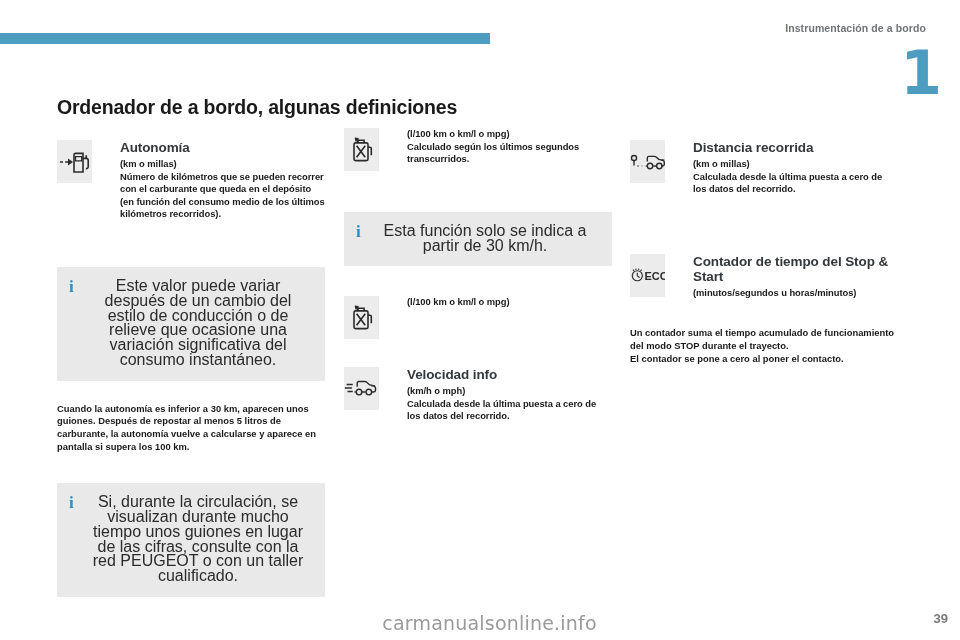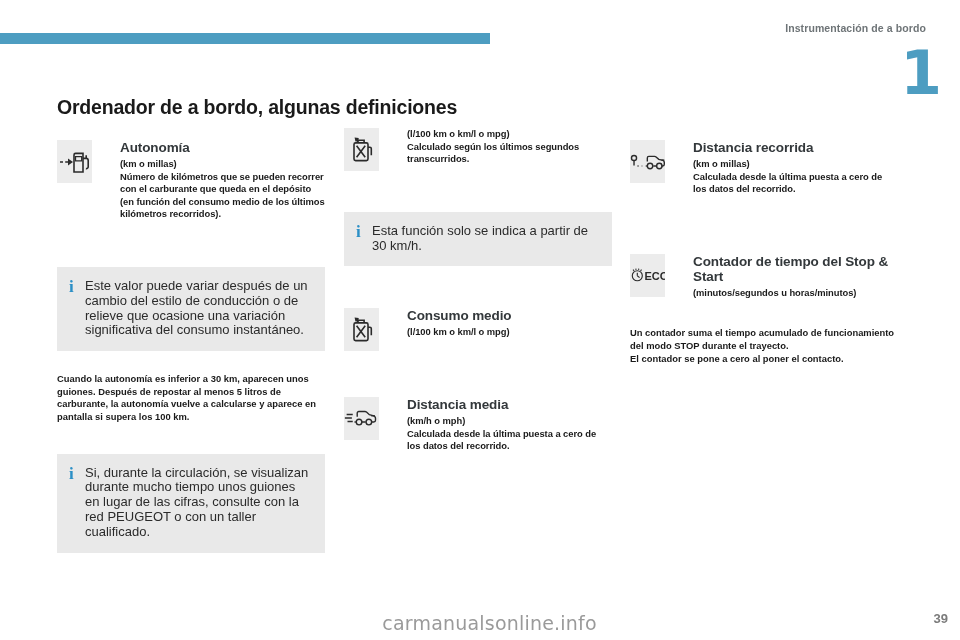--- a/index.html
+++ b/index.html
@@ -125,24 +125,25 @@
     color: #2b8fc6;
     font-size: 17px;
     font-weight: bold;
     line-height: 13px;
     width: 16px;
     flex: 0 0 16px;
     font-family: "Liberation Serif", serif;
     padding-top: 1px;
   }
   .info-text {
-    font-size: 13px;
+    font-size: 16px;
     line-height: 14.8px;
     color: #2b2b2b;
     font-weight: normal;
+    text-align: center;
   }
 
   
   .para {
     font-size: 9.4px;
     font-weight: bold;
     color: #1a1a1a;
     line-height: 12.6px;
   }
 
@@ -261,41 +262,40 @@
           <g fill="none" stroke="#2b2b2b" stroke-width="1.6">
             <path d="M7 9.5c0-.9.7-1.6 1.6-1.6h10.8c.9 0 1.6.7 1.6 1.6V24c0 .9-.7 1.6-1.6 1.6H8.6C7.7 25.6 7 24.9 7 24z"></path>
             <path d="M10.5 8V5.2h6.6V8"></path>
             <path d="M21 12.2h1.9c.8 0 1.4.6 1.4 1.4v6.6"></path>
             <path d="M9.6 10.8l8.6 11.4M18.2 10.8L9.6 22.2"></path>
             <path d="M12 6.4l-3.4-3M9.2 6.4l-.6-3 3 .5"></path>
           </g>
         </svg>
       </div>
       <div class="entry-body">
-        <div class="entry-title">Consumo medio</div>
         <div class="entry-text">(l/100 km o km/l o mpg)</div>
       </div>
     </div>
 
     <div class="spacer-36"></div>
 
     <div class="entry">
       <div class="entry-icon">
         <svg width="40" height="24" viewBox="0 0 40 24">
           <g fill="none" stroke="#2b2b2b" stroke-width="1.6">
             <path d="M3 8h7M1 12h8M4 16h6"></path>
             <path d="M12 16.5h1.6M20.4 16.5h4.4M31.4 16.5h2.6c1.1 0 2-.9 2-2v-2.2c0-1.7-1.3-2.6-2.9-3L29 8.2l-3.3-3c-.5-.5-1.1-.7-1.8-.7h-7c-1 0-1.8.8-1.8 1.8v4.3"></path>
             <circle cx="17.2" cy="16.6" r="3.2"></circle>
             <circle cx="28.4" cy="16.6" r="3.2"></circle>
             <path d="M31 9.4h4.2"></path>
           </g>
         </svg>
       </div>
       <div class="entry-body">
-        <div class="entry-title">Distancia media</div>
+        <div class="entry-title">Velocidad info</div>
         <div class="entry-text">(km/h o mph)</div>
         <div class="entry-text">Calculada desde la última puesta a cero de los datos del recorrido.</div>
       </div>
     </div>
   </div>
 
   <div class="col col-3">
 
     <div class="entry">
       <div class="entry-icon">

